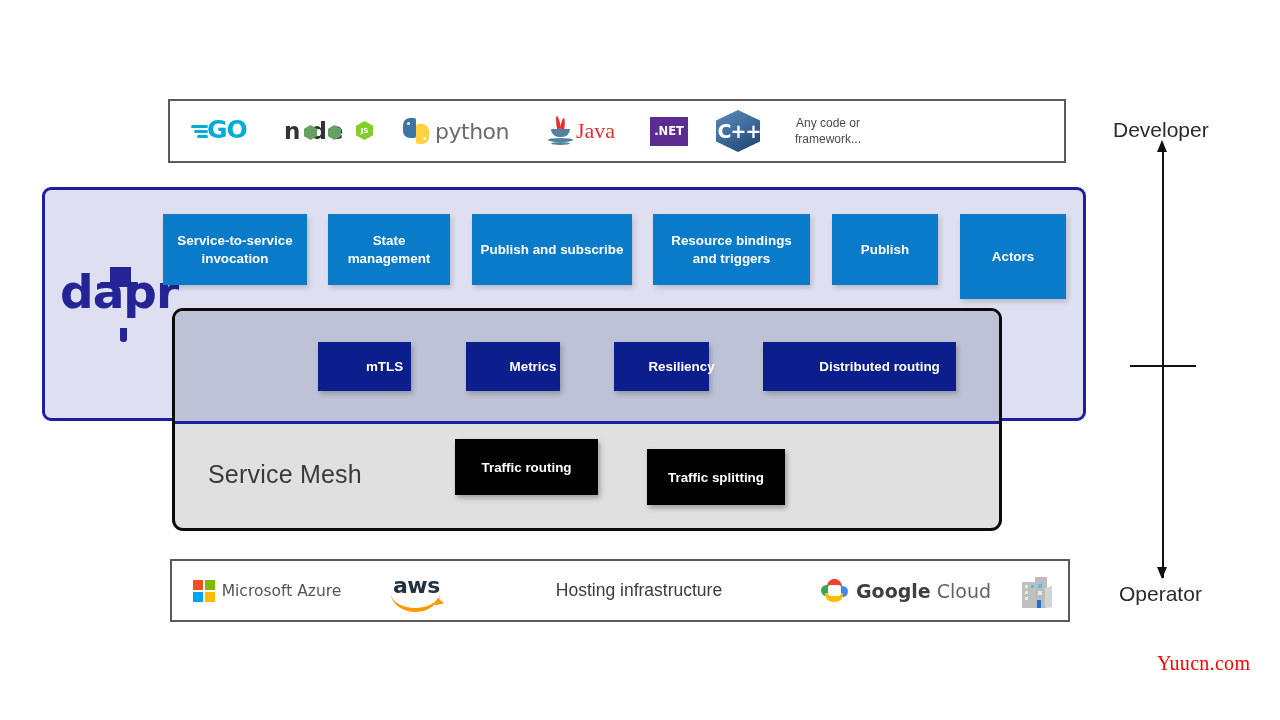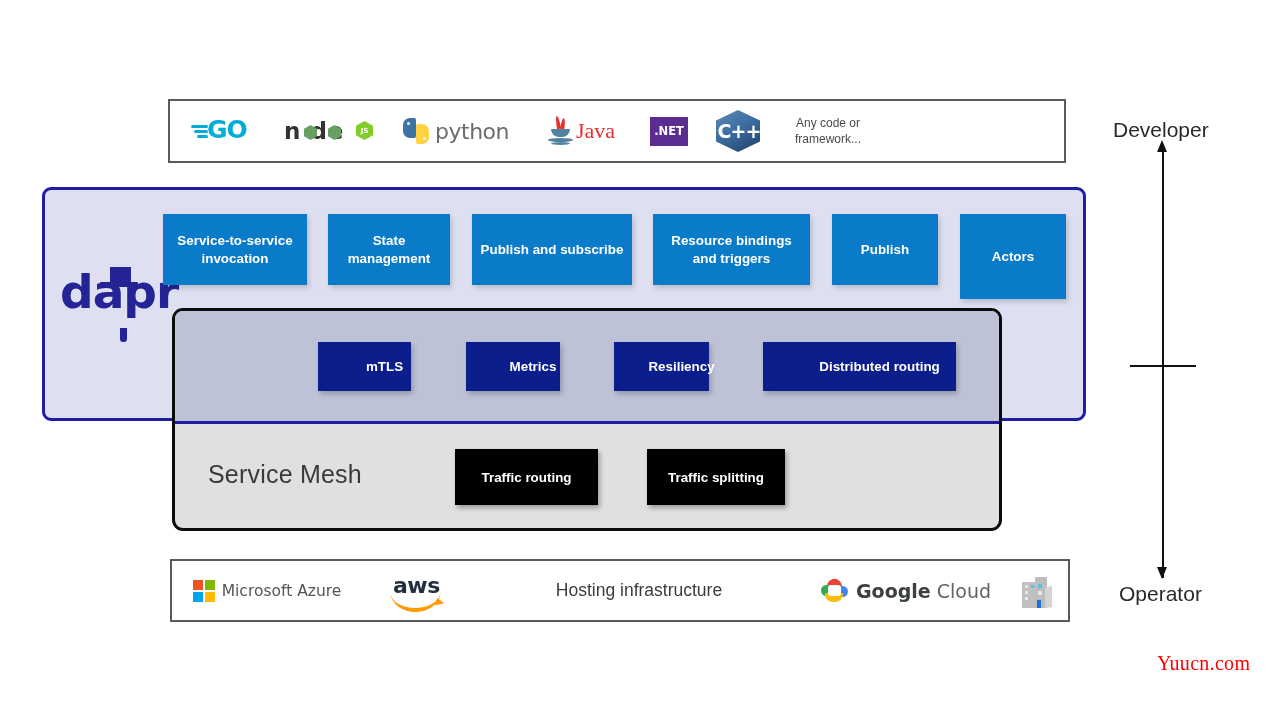--- a/index.html
+++ b/index.html
@@ -401,21 +401,21 @@
     <div id="mesh-divider"></div>
   </div>
 
   <div class="abs nb" style="left:318px; top:342px; width:93px; height:49px;">mTLS</div>
   <div class="abs nb" style="left:466px; top:342px; width:94px; height:49px;">Metrics</div>
   <div class="abs nb" style="left:614px; top:342px; width:95px; height:49px;">Resiliency</div>
   <div class="abs nb" style="left:763px; top:342px; width:193px; height:49px;">Distributed routing</div>
 
   <div class="abs" id="mesh-label">Service Mesh</div>
 
-  <div class="abs kb" style="left:455px; top:449px; width:143px; height:56px;">Traffic routing</div>
+  <div class="abs kb" style="left:455px; top:439px; width:143px; height:56px;">Traffic routing</div>
   <div class="abs kb" style="left:647px; top:449px; width:138px; height:56px;">Traffic splitting</div>
 
   <div class="abs" id="host-bar">
     <div class="logo-slot" style="width:190px;">
       <div class="azure-logo">
         <span class="ms-grid">
           <i></i>
             <i></i>
             <i></i>
             <i></i>

